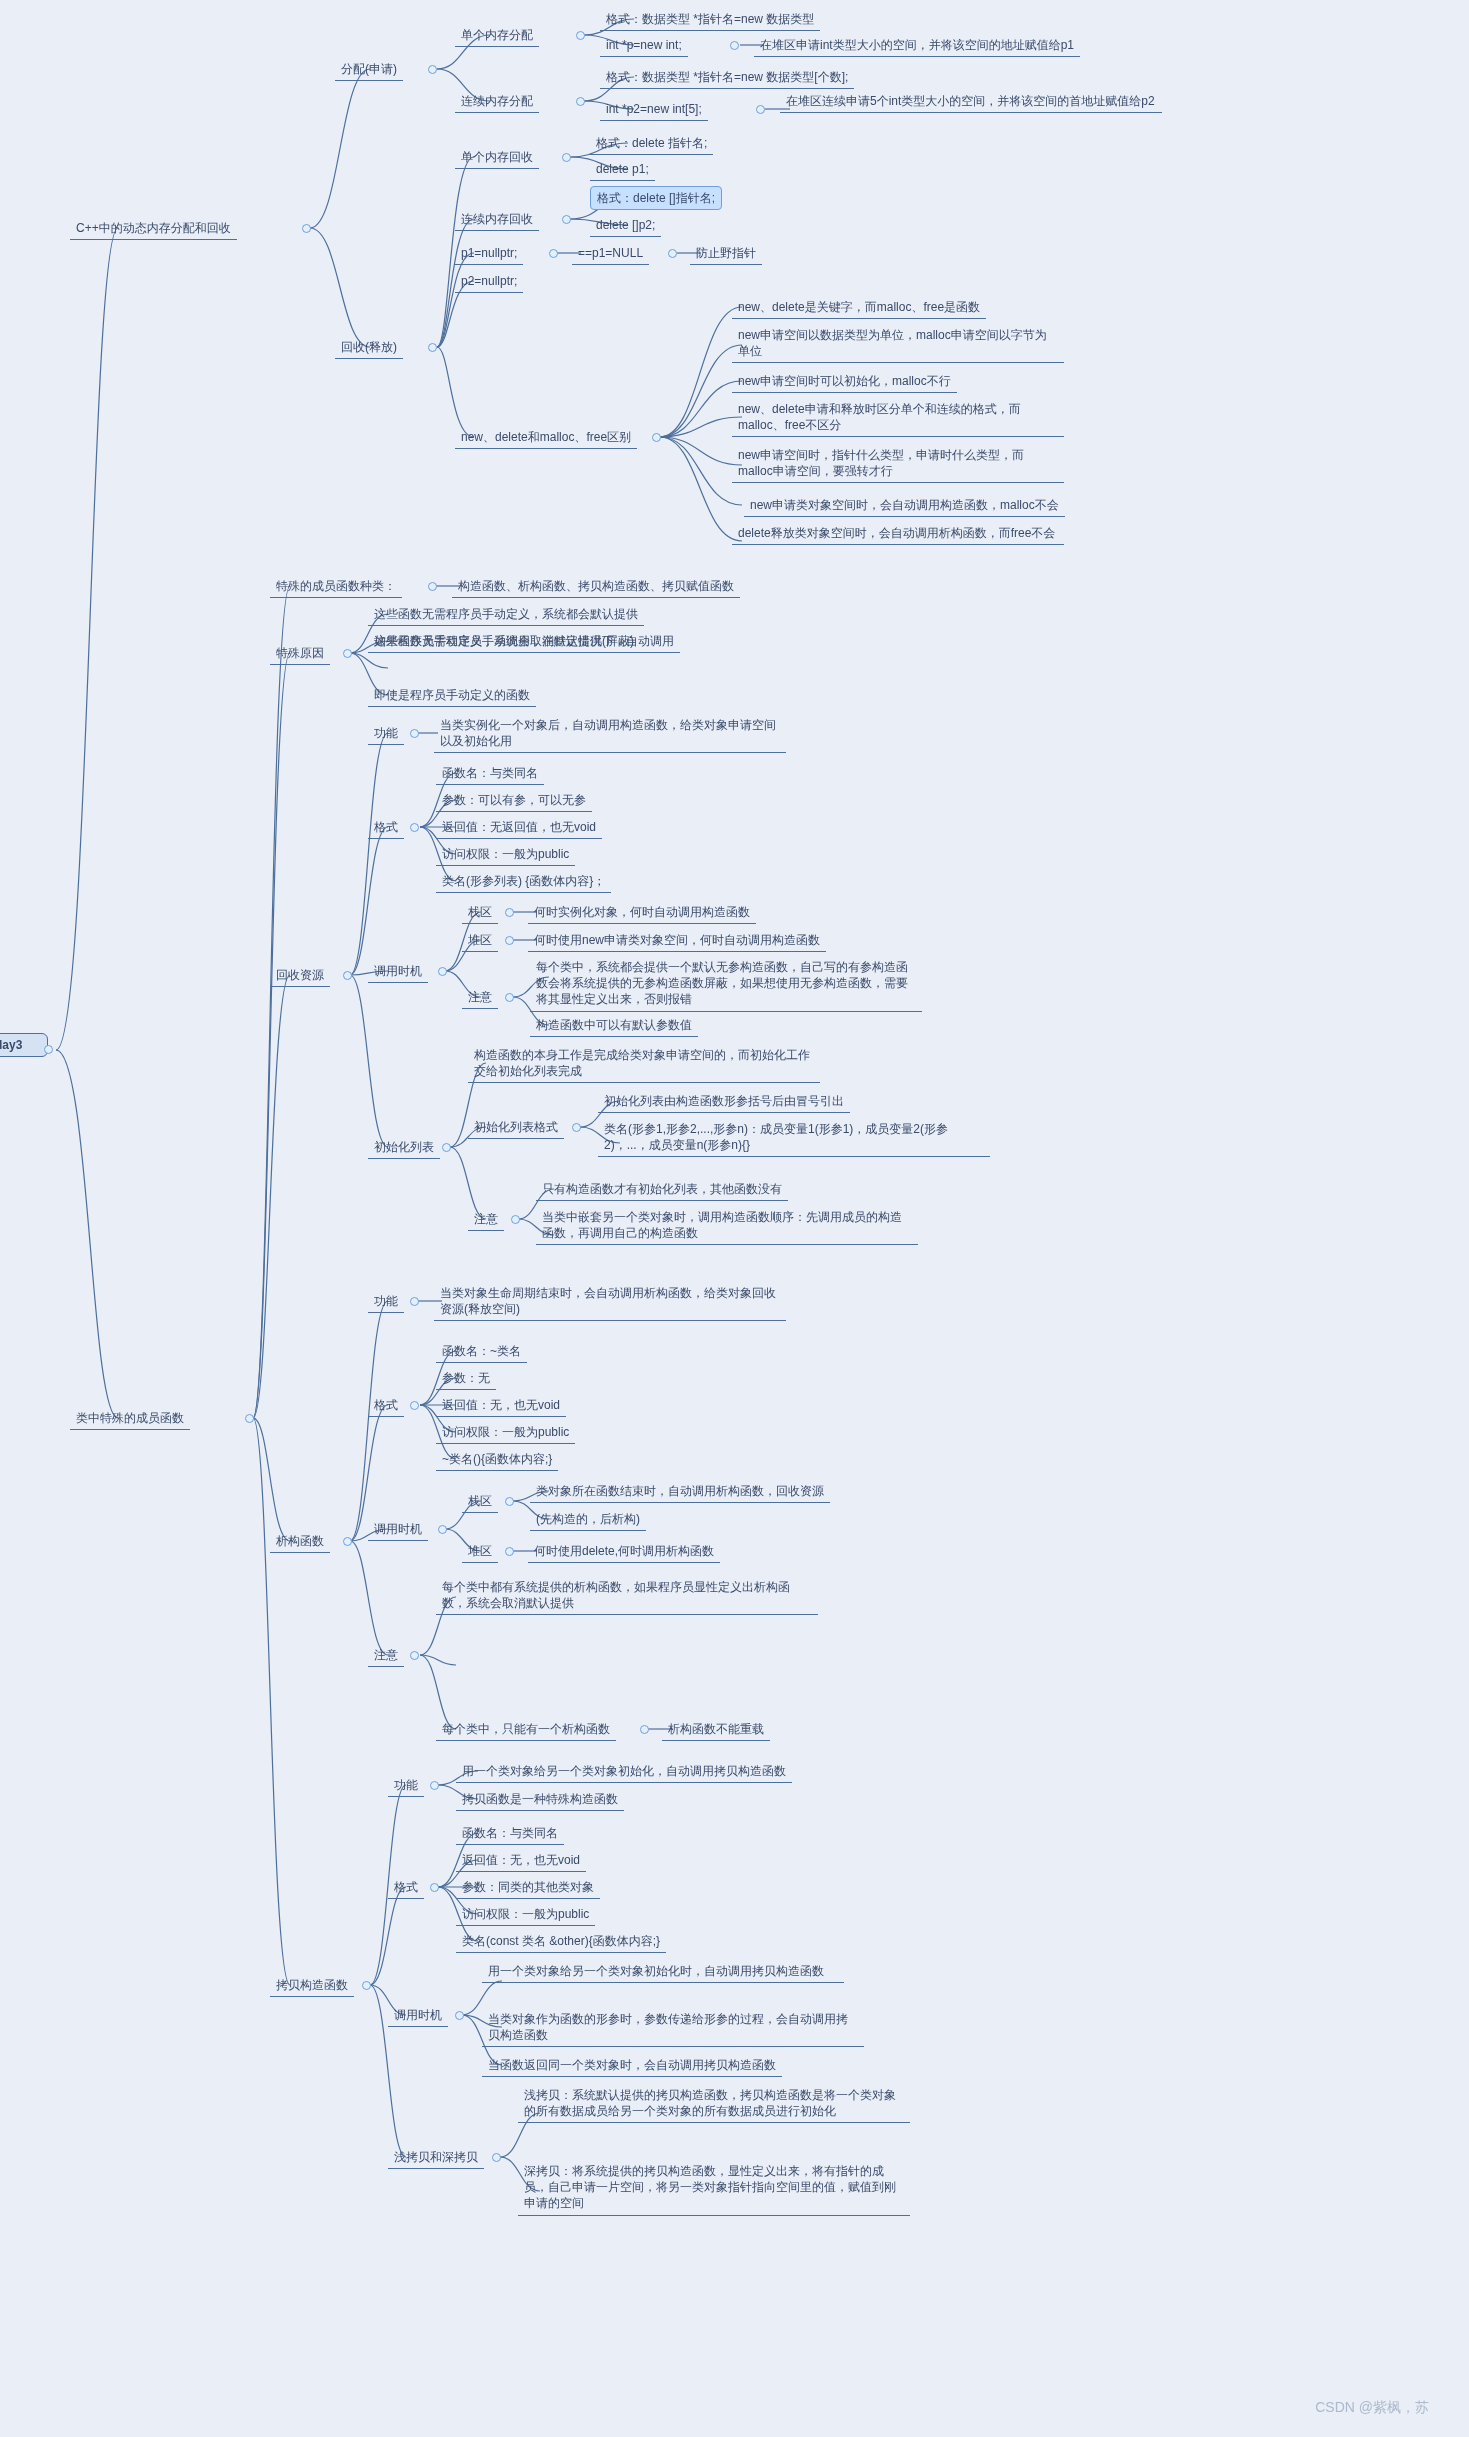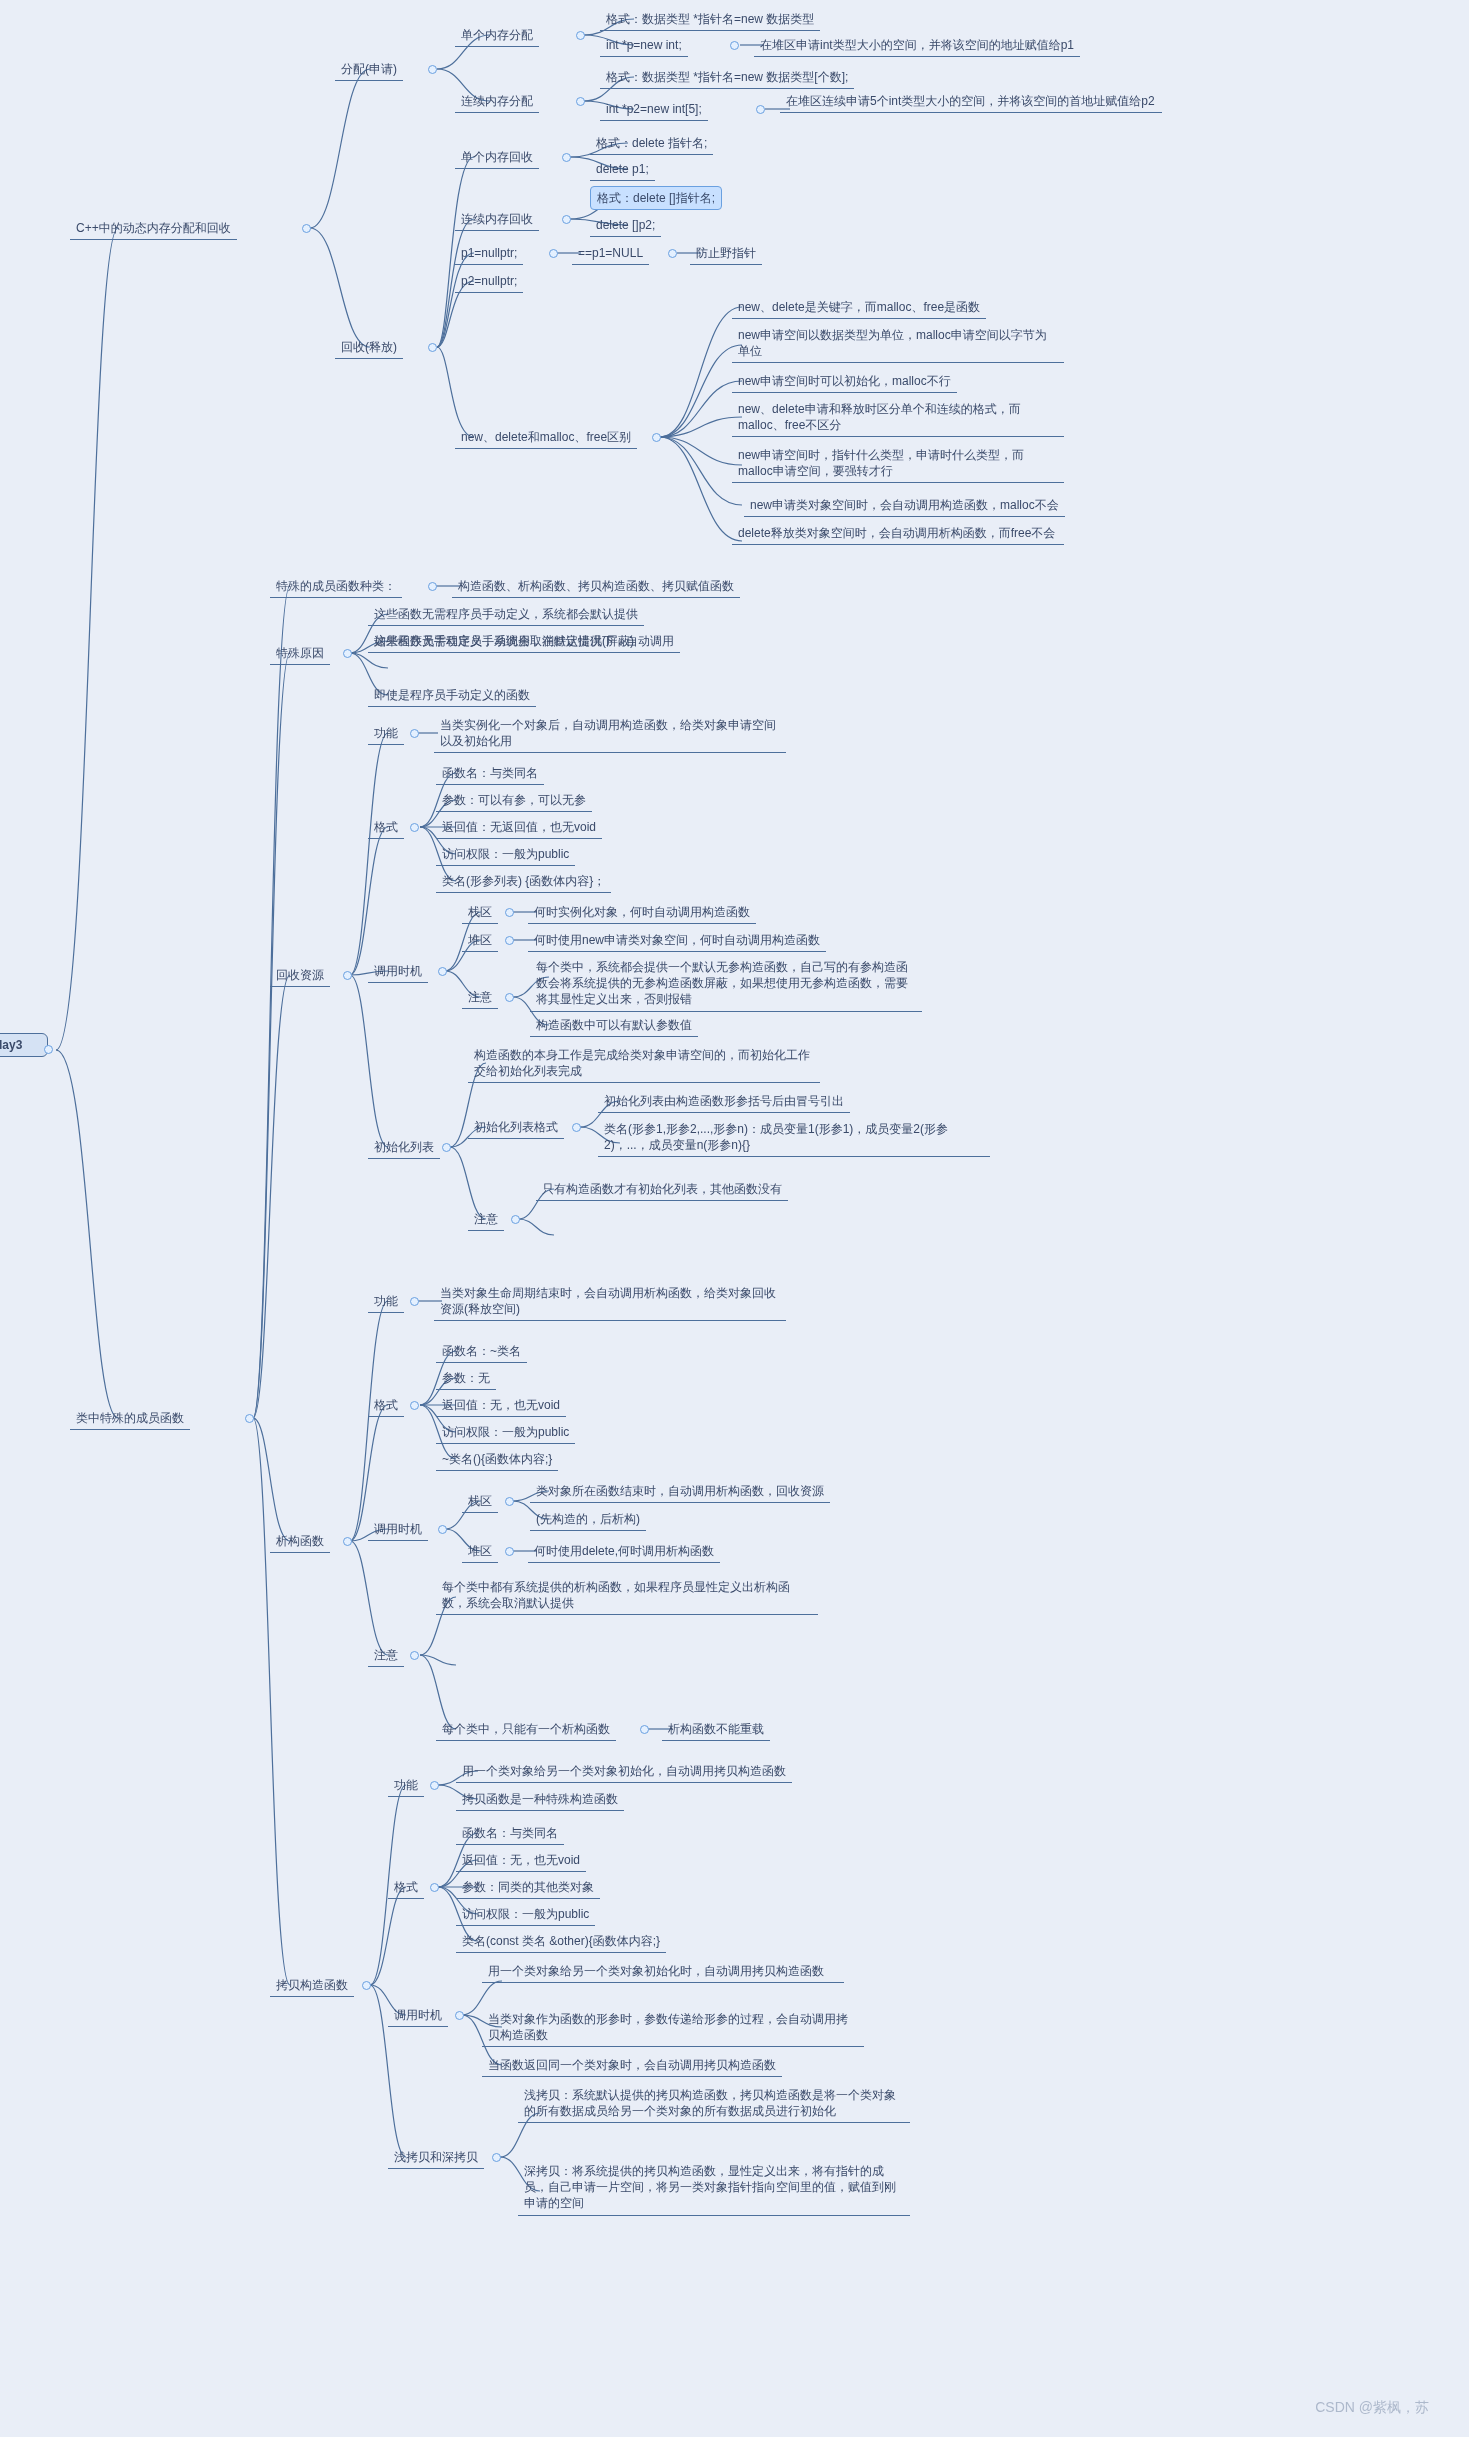--- a/index.html
+++ b/index.html
@@ -207,20 +207,21 @@
 <div class="nd" style="left:368px;top:1136px">初始化列表</div>
     <span class="pip" style="left:442px;top:1143px"></span>
 <div class="nd tall" style="left:468px;top:1044px;width:340px">构造函数的本身工作是完成给类对象申请空间的，而初始化工作交给初始化列表完成</div>
 <div class="nd" style="left:468px;top:1116px">初始化列表格式</div>
     <span class="pip" style="left:572px;top:1123px"></span>
 <div class="nd" style="left:598px;top:1090px">初始化列表由构造函数形参括号后由冒号引出</div>
 <div class="nd tall" style="left:598px;top:1118px;width:380px">类名(形参1,形参2,...,形参n)：成员变量1(形参1)，成员变量2(形参2)，...，成员变量n(形参n){}</div>
 <div class="nd" style="left:468px;top:1208px">注意</div>
     <span class="pip" style="left:511px;top:1215px"></span>
 <div class="nd" style="left:536px;top:1178px">只有构造函数才有初始化列表，其他函数没有</div>
+<div class="nd tall" style="left:536px;top:1206px;width:370px">当类中嵌套另一个类对象时，调用构造函数顺序：先调用成员的构造函数，再调用自己的构造函数</div>
 
 <div class="nd" style="left:270px;top:1530px">析构函数</div>
     <span class="pip" style="left:343px;top:1537px"></span>
 <div class="nd" style="left:368px;top:1290px">功能</div>
     <span class="pip" style="left:410px;top:1297px"></span>
 <div class="nd tall" style="left:434px;top:1282px;width:340px">当类对象生命周期结束时，会自动调用析构函数，给类对象回收资源(释放空间)</div>
 <div class="nd" style="left:368px;top:1394px">格式</div>
     <span class="pip" style="left:410px;top:1401px"></span>
 <div class="nd" style="left:436px;top:1340px">函数名：~类名</div>
 <div class="nd" style="left:436px;top:1367px">参数：无</div>

